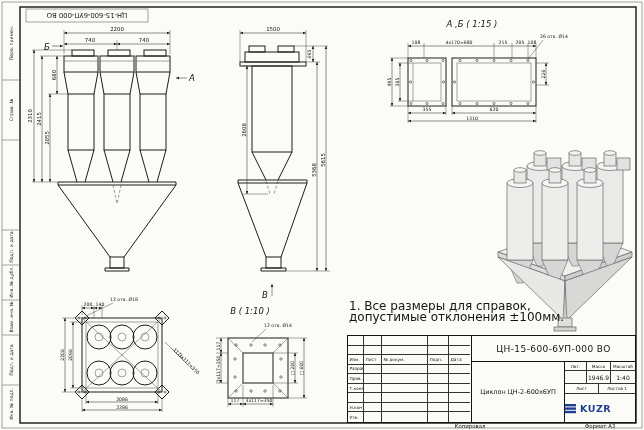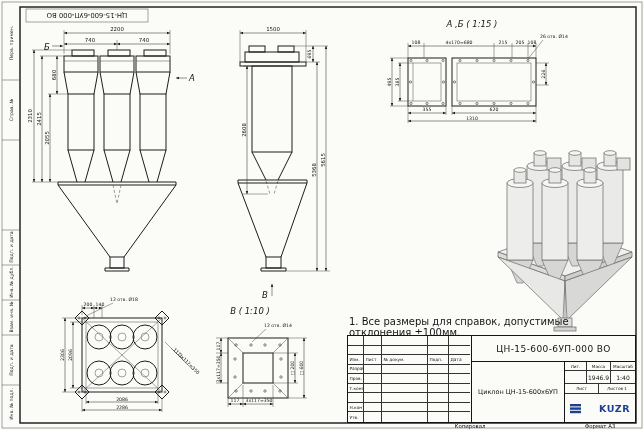--- a/index.html
+++ b/index.html
@@ -15,35 +15,35 @@
   .dim  { fill:none; stroke:#333; stroke-width:.55; }
   .dash { fill:none; stroke:#555; stroke-width:.6; stroke-dasharray:3 2; }
   .hole { fill:none; stroke:#333; stroke-width:.6; }
   text  { fill:#141414; }
   .t4 { font-size:4.6px; }
   .t5 { font-size:5.4px; }
   .t7 { font-size:6.8px; }
   .t8i{ font-size:8.5px; font-style:italic; }
 
   
-  .notes { position:absolute; left:349px; top:316px; width:240px; font-size:10px; line-height:11px; color:#141414; }
+  .notes { position:absolute; left:349px; top:301px; width:240px; font-size:12px; line-height:11px; color:#141414; }
 
   
   .tb { position:absolute; left:347px; top:335px; width:289px; height:88px; border:1.3px solid #141414; display:flex; background:#fbfbf8; color:#141414; }
   .tb-left { width:124px; display:grid; grid-template-columns:16px 18px 46px 21px 21px; grid-auto-rows:1fr; border-right:1px solid #141414; }
   .tb-left .c { border-right:.5px solid #333; border-bottom:.5px solid #333; font-size:4.3px; display:flex; align-items:center; padding-left:1.5px; overflow:hidden; white-space:nowrap; }
   .tb-left .c:nth-child(5n){ border-right:none; }
   .tb-left .c:nth-last-child(-n+5){ border-bottom:none; }
   .tb-right { flex:1; display:flex; flex-direction:column; }
   .tb-desig { height:26px; border-bottom:1px solid #141414; display:flex; align-items:center; justify-content:center; font-size:9px; letter-spacing:.4px; }
   .tb-lower { flex:1; display:flex; }
   .tb-name { width:93px; border-right:1px solid #141414; display:flex; align-items:center; justify-content:center; text-align:center; font-size:6.5px; padding:2px; }
   .tb-sub { flex:1; display:flex; flex-direction:column; }
   .sr1,.sr2,.sr3 { display:flex; }
-  .sr1 { height:9px; } .sr2 { height:13px; } .sr3 { height:10px; } .sr4 { flex:1; display:flex; align-items:center; justify-content:center; gap:18px; }
+  .sr1 { height:9px; } .sr2 { height:13px; } .sr3 { height:10px; } .sr4 { flex:1; display:flex; align-items:center; gap:4px; }
   .sc { border-right:.5px solid #333; border-bottom:.5px solid #333; display:flex; align-items:center; justify-content:center; overflow:hidden; }
   .sr1 .sc { font-size:4.2px; } .sr2 .sc { font-size:6px; } 
   .sc.w1{width:22px;} .sc.w2{width:24px;} .sc.fl{flex:1;} .sc.last{border-right:none;}
   .sc2 { border-right:.5px solid #333; border-bottom:.5px solid #333; font-size:4.3px; display:flex; align-items:center; justify-content:center; gap:1px; }
   .sc2.a{width:34px;} .sc2.b{flex:1; border-right:none;}
   .logo-txt { font-size:9.5px; font-weight:bold; letter-spacing:.5px; }
 </style>
 </head>
 <body>
 
@@ -472,21 +472,21 @@
         <div class="c"></div>
     <div class="c">Утв.</div>
         <div class="c"></div>
         <div class="c"></div>
         <div class="c"></div>
         <div class="c"></div>
   </div>
   <div class="tb-right">
     <div class="tb-desig">ЦН-15-600-6УП-000 ВО</div>
     <div class="tb-lower">
-      <div class="tb-name">Циклон ЦН-15-600х6УП</div>
+      <div class="tb-name">Циклон ЦН-2-600х6УП</div>
       <div class="tb-sub">
         <div class="sr1">
           <div class="sc w1">Лит.</div>
           <div class="sc w2">Масса</div>
           <div class="sc fl last">Масштаб</div>
         </div>
         <div class="sr2">
           <div class="sc w1"></div>
           <div class="sc w2">1946.9</div>
           <div class="sc fl last">1:40</div>

